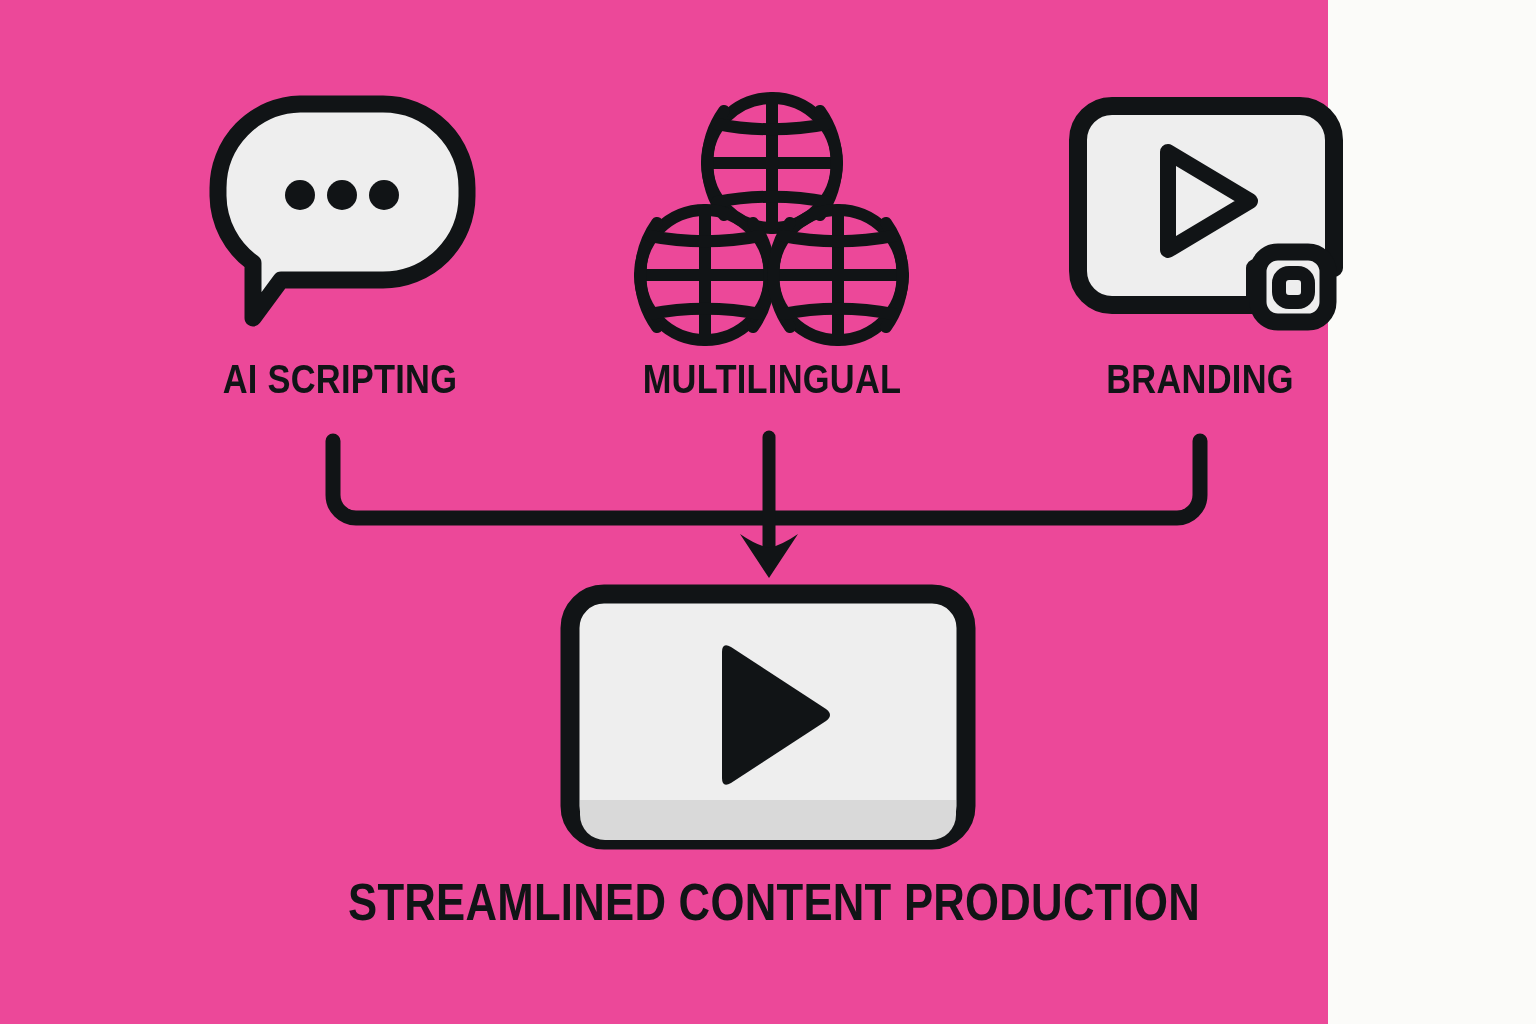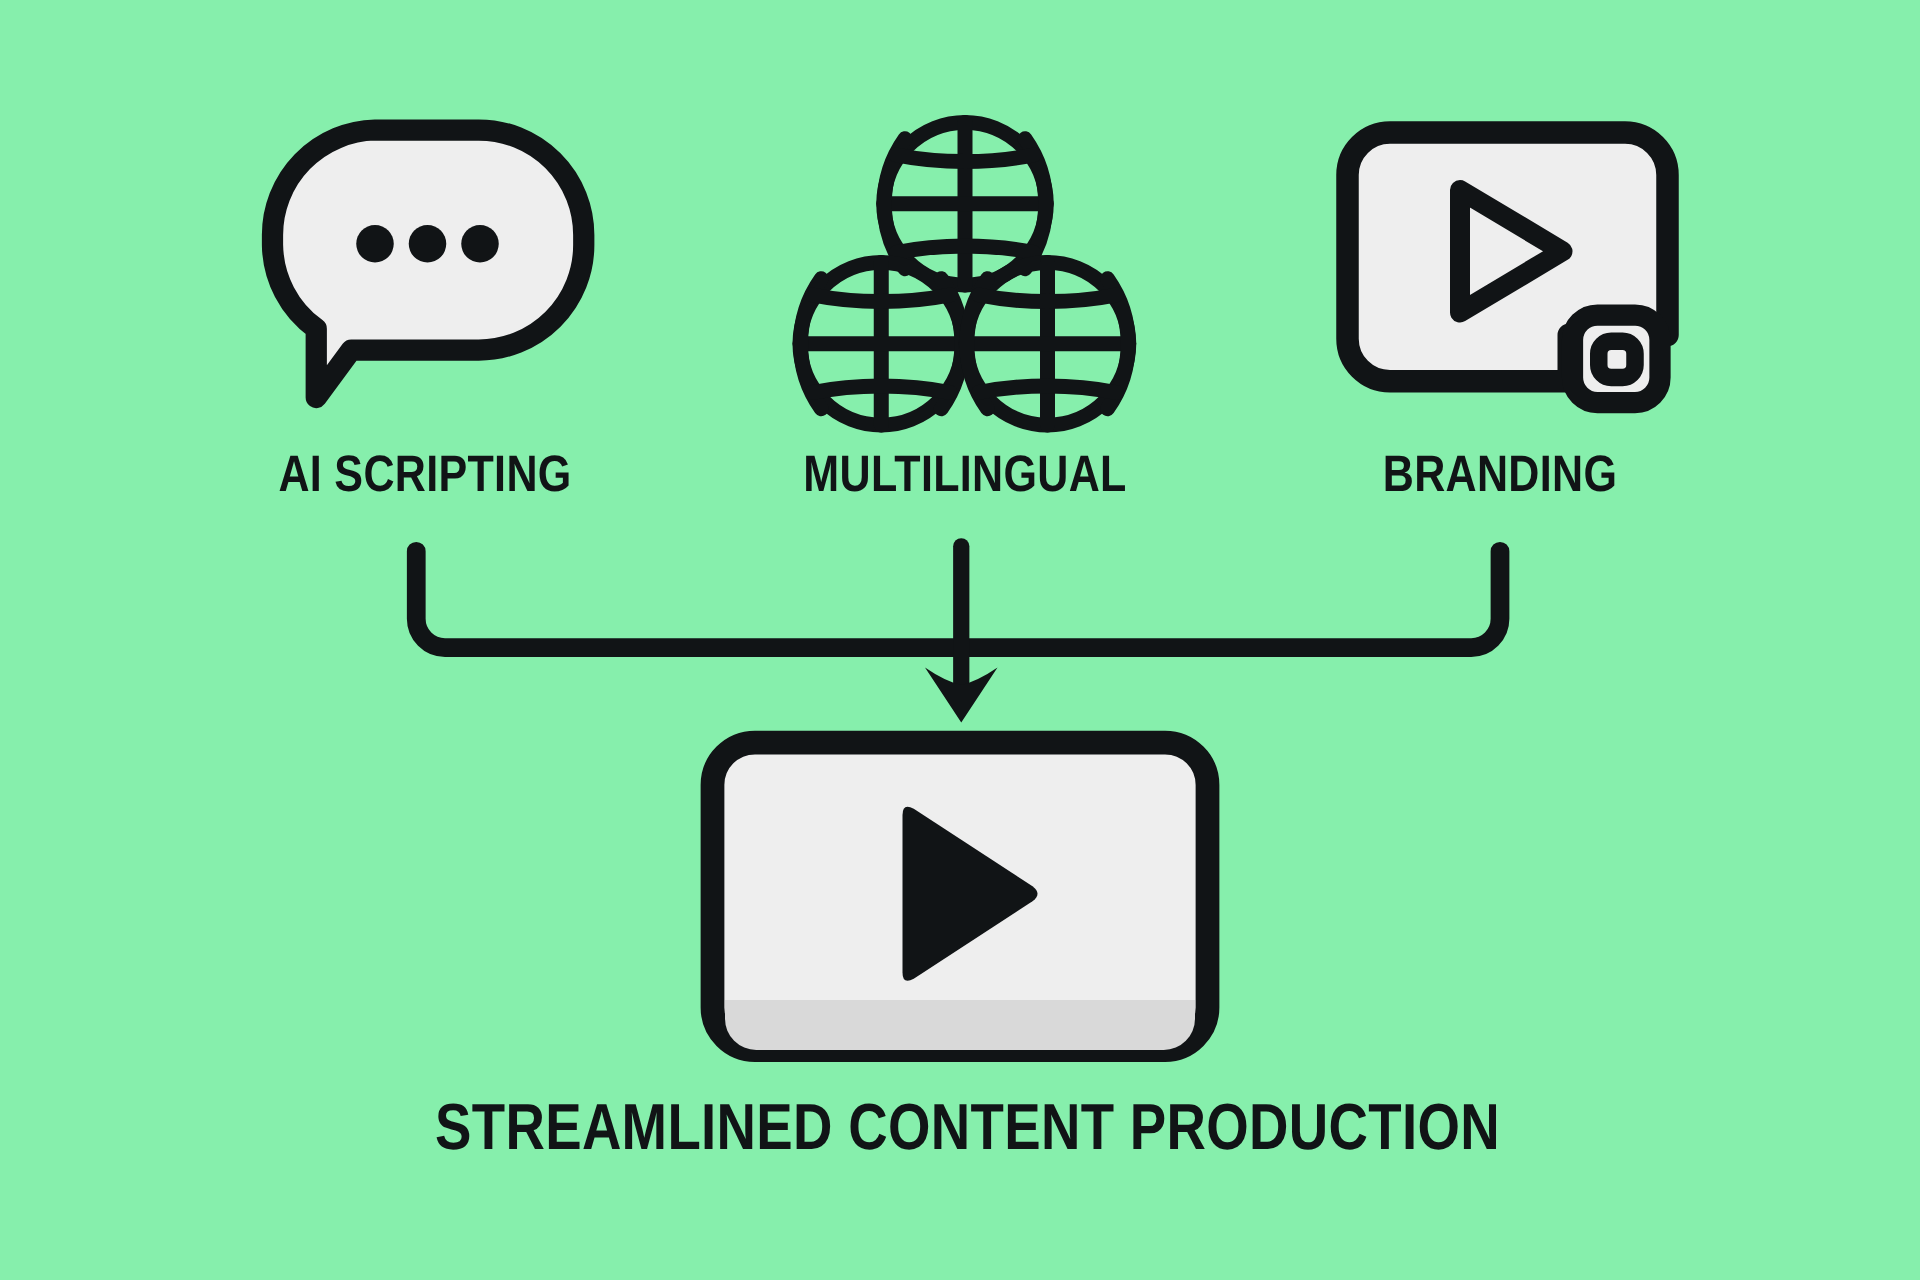--- a/index.html
+++ b/index.html
@@ -9,23 +9,23 @@
   }
   body {
     width: 1536px;
     height: 1024px;
     background: #fbfbf9;
     font-family: "Liberation Sans", sans-serif;
     overflow: hidden;
   }
   #diagram-root {
     position: relative;
-    width: 1536px;
+    width: 1328px;
     height: 1024px;
-    background: #86efac;
+    background: #ec4899;
   }
   #diagram-canvas {
     position: absolute;
     left: 0;
     top: 0;
     width: 1536px;
     height: 1024px;
     display: block;
   }
   .node-label {

